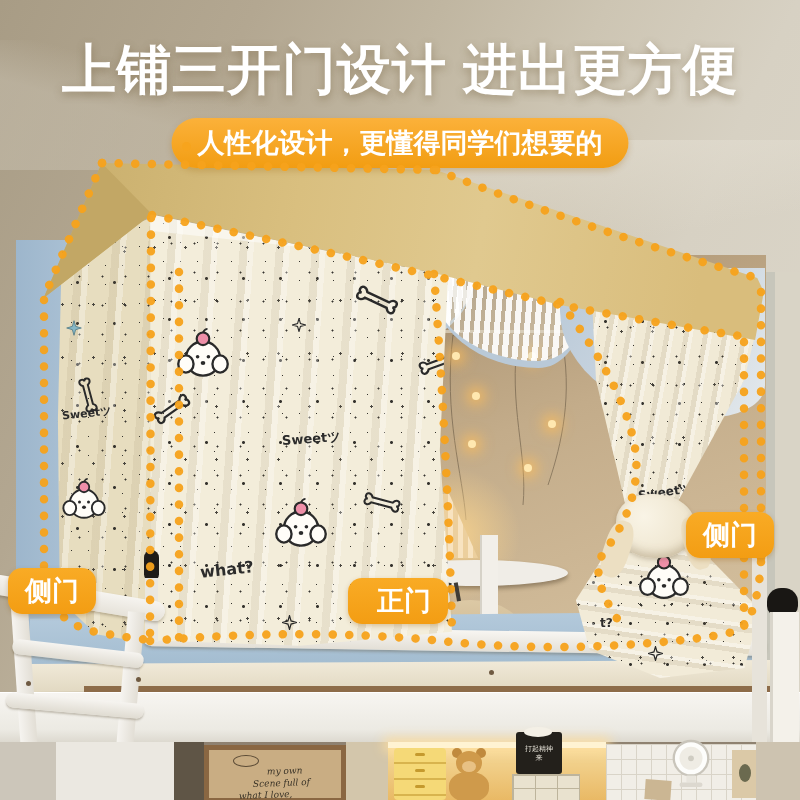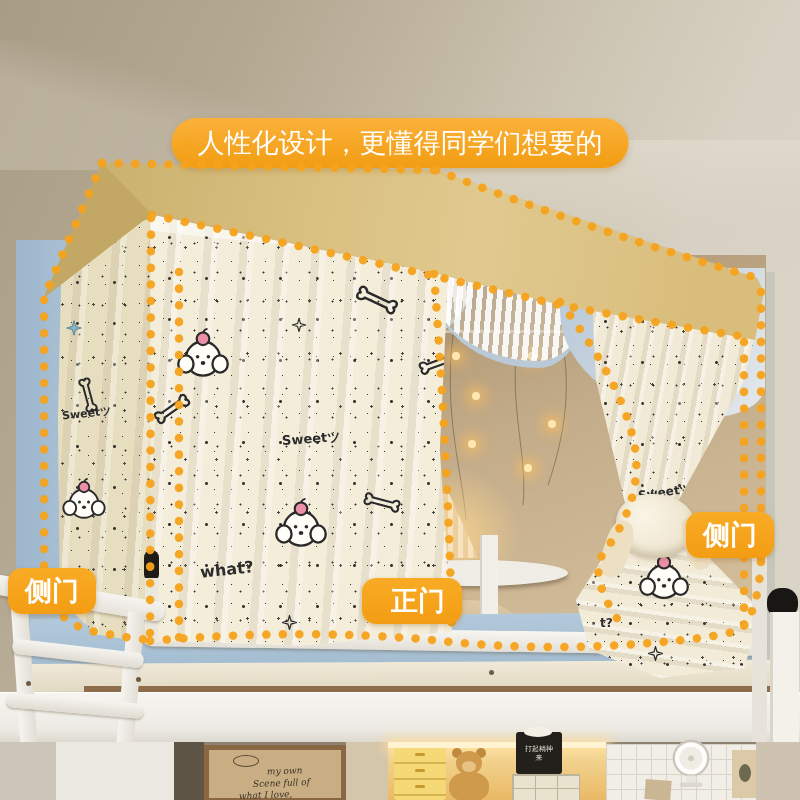--- a/index.html
+++ b/index.html
@@ -4,21 +4,21 @@
 <style>
   html,body{margin:0;padding:0;}
   #stage{position:relative;width:800px;height:800px;overflow:hidden;
     font-family:"Liberation Sans","DejaVu Sans",sans-serif;
     background:linear-gradient(115deg,#a89c85 0%,#b3a791 22%,#c0b6a1 38%,#cdc5b3 52%,#d7d1c3 68%,#ddd8cc 100%);}
   .abs{position:absolute;}
   
   .title{left:0;top:34px;width:800px;text-align:center;color:#fff;font-size:54px;font-weight:900;
     letter-spacing:1px;text-shadow:0 3px 8px rgba(110,90,55,.45);white-space:nowrap;}
   .pill{left:50%;top:118px;transform:translateX(-50%);padding:7px 26px;border-radius:30px;
-    background:linear-gradient(180deg,#fbb13a,#f29d12);color:#fff;font-size:27px;font-weight:400;
+    background:linear-gradient(180deg,#fbb13a,#f29d12);color:#fff;font-size:27px;font-weight:700;
     white-space:nowrap;box-shadow:0 3px 6px rgba(150,95,0,.25);}
   .pill-dot{left:182px;top:142px;width:9px;height:9px;border-radius:50%;background:#f7a41d;}
   
   .tag{padding:5px 17px;border-radius:14px;background:linear-gradient(180deg,#f9ab25,#f39d13);
     color:#fff;font-size:27px;font-weight:700;white-space:nowrap;box-shadow:0 2px 5px rgba(150,90,0,.3);z-index:40;}
   
   .speckle{background-image:
     radial-gradient(circle,#35332e 1.2px,transparent 1.7px),
     radial-gradient(circle,#35332e .8px,transparent 1.2px),
     radial-gradient(circle,#48453e 1px,transparent 1.4px),
@@ -285,19 +285,20 @@
       <path d="M150,641 Q300,628 432,640 Q560,655 700,638 Q730,634 745,628"></path>
       <path d="M744,342 L744,626"></path>
       <path d="M761,292 L761,562"></path>
       <path d="M761,562 Q758,608 744,626"></path>
       <path d="M560,302 Q628,390 636,455 Q640,505 604,552 Q588,575 618,620"></path>
       <path d="M434,274 Q448,460 452,632"></path>
     </g>
   </svg>
 
   <div class="abs tag" style="left:8px;top:568px;">侧门</div>
-  <div class="abs tag" style="left:362px;top:578px;padding-left:29px;">正门</div>
+  <div class="abs tag" style="left:348px;top:578px;padding-left:29px;">正门</div>
   <div class="abs tag" style="left:686px;top:512px;">侧门</div>
 
+  <div class="abs title">上铺三开门设计 进出更方便</div>
   <div class="abs pill">人性化设计，更懂得同学们想要的</div>
   <div class="abs pill-dot"></div>
 
 </div>
 
 </body></html>

